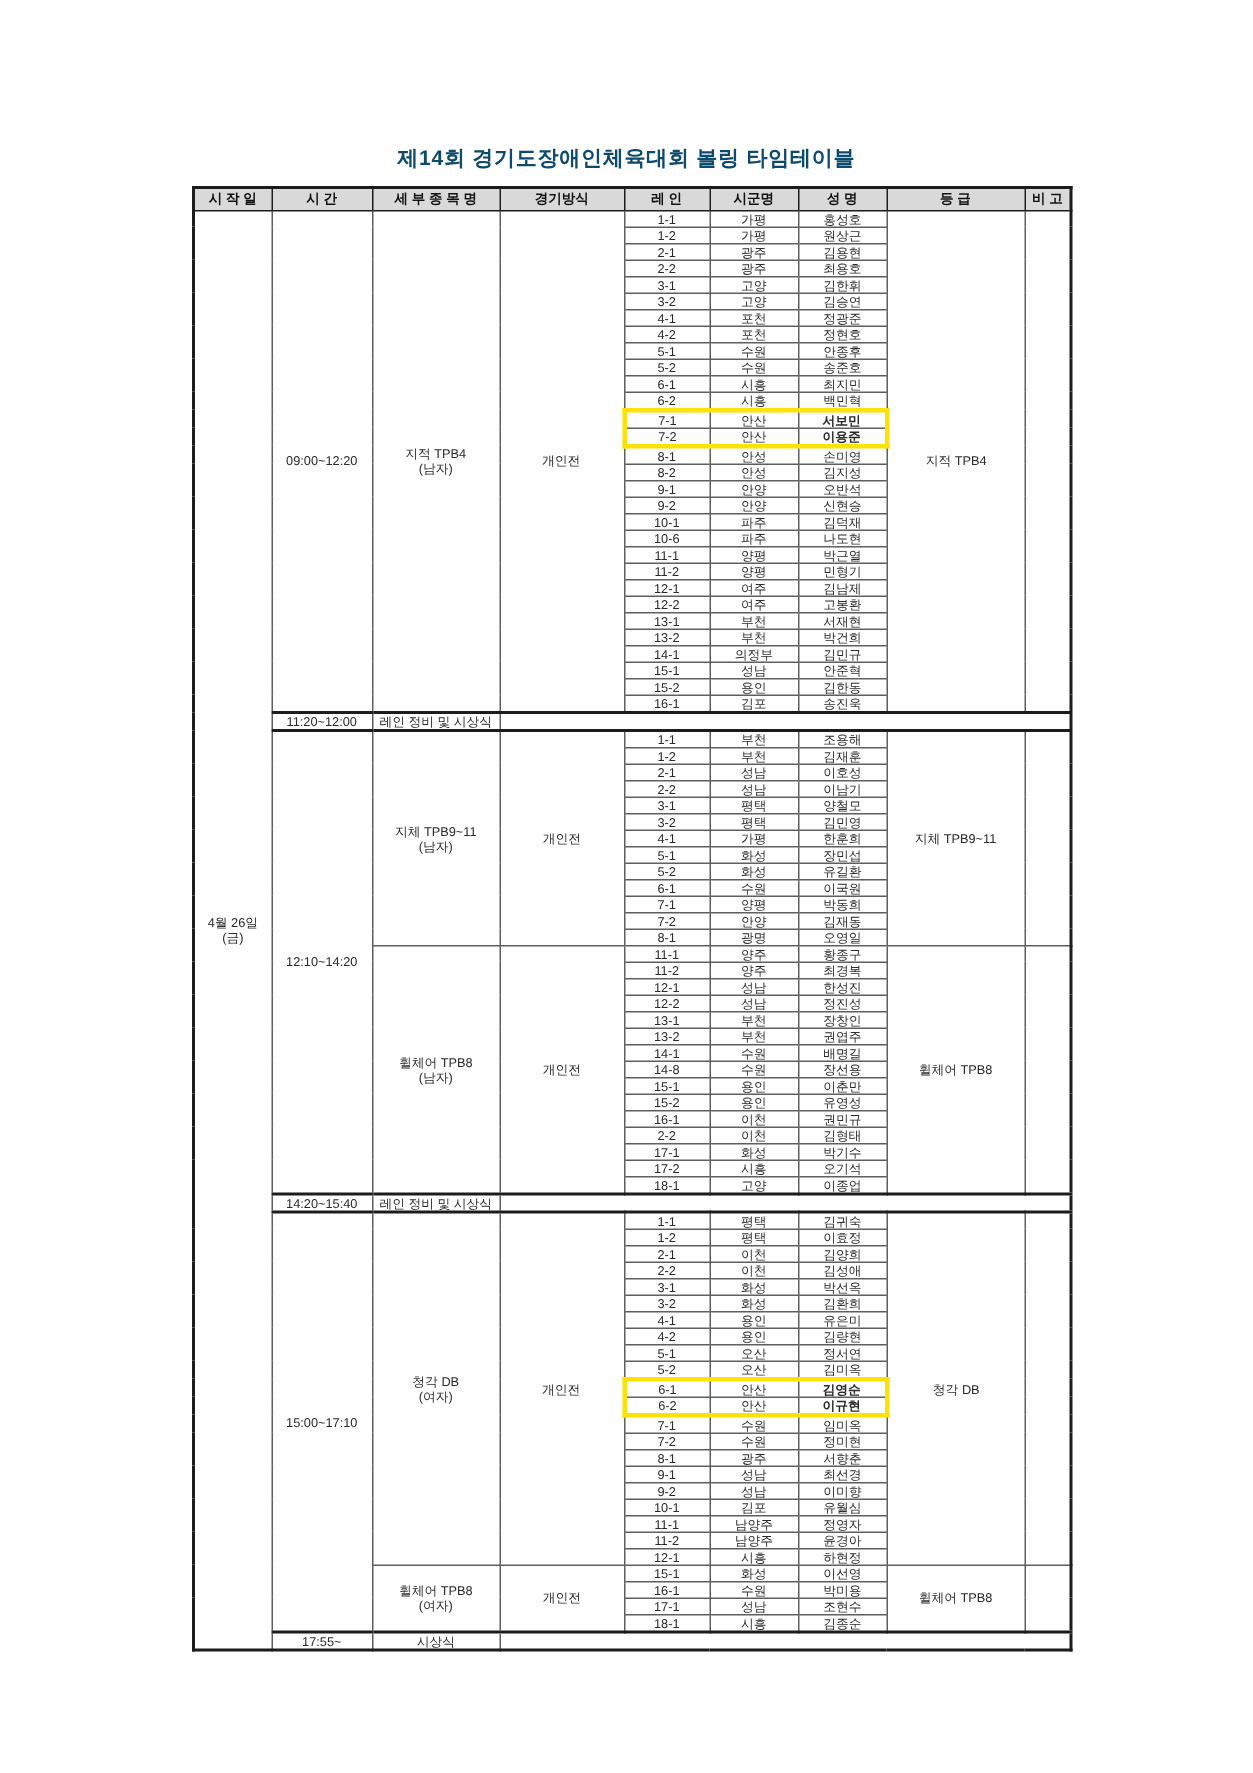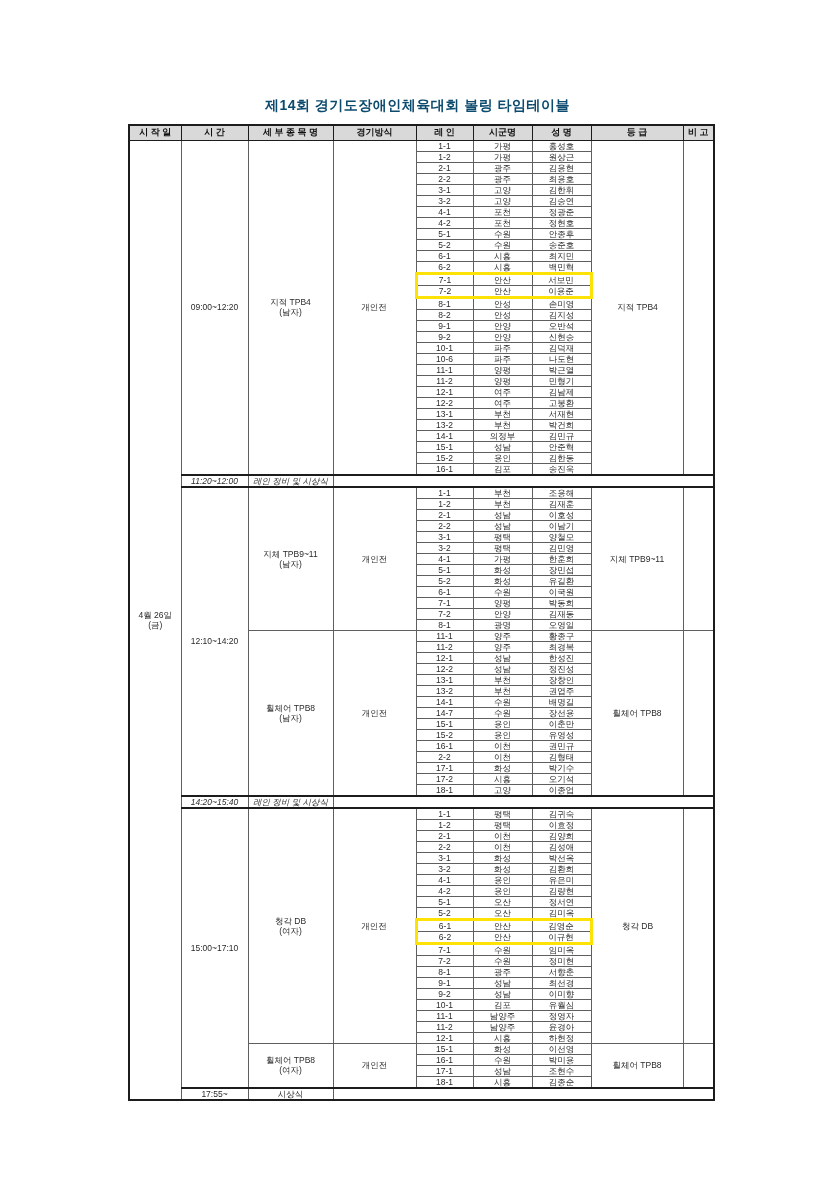--- a/index.html
+++ b/index.html
@@ -52,29 +52,28 @@
     vertical-align:middle;
     white-space:pre-line;
     color:#2a2a2a;
   }
   td.date-cell,td.time-cell,td.event-cell,td.method-cell,td.grade-cell{
     font-size:8.5px;
   }
   tr.sep-row td{
     border-top:2px solid var(--heavy);
     border-bottom:2px solid var(--heavy);
-    font-style:italic;
   }
   tr.final-row td{
     border-top:2px solid var(--heavy);
   }
   .hl-t{border-top:3px solid var(--hl) !important;}
   .hl-b{border-bottom:3px solid var(--hl) !important;}
   .hl-l{border-left:3px solid var(--hl) !important;}
-  .hl-r{border-right:3px solid var(--hl) !important;}
+  .hl-r{border-right:3px solid var(--hl) !important;font-weight:bold;}
 </style>
 </head>
 <body>
 
 <div class="doc-title">제14회 경기도장애인체육대회 볼링 타임테이블</div>
 
 <table class="sched">
   <colgroup>
     <col style="width:52px">
       <col style="width:67px">
@@ -368,21 +367,21 @@
         <td>13-2</td>
         <td>부천</td>
         <td>권엽주</td>
       </tr>
       <tr>
         <td>14-1</td>
         <td>수원</td>
         <td>배명길</td>
       </tr>
       <tr>
-        <td>14-7</td>
+        <td>14-8</td>
         <td>수원</td>
         <td>장선용</td>
       </tr>
       <tr>
         <td>15-1</td>
         <td>용인</td>
         <td>이춘만</td>
       </tr>
       <tr>
         <td>15-2</td>

